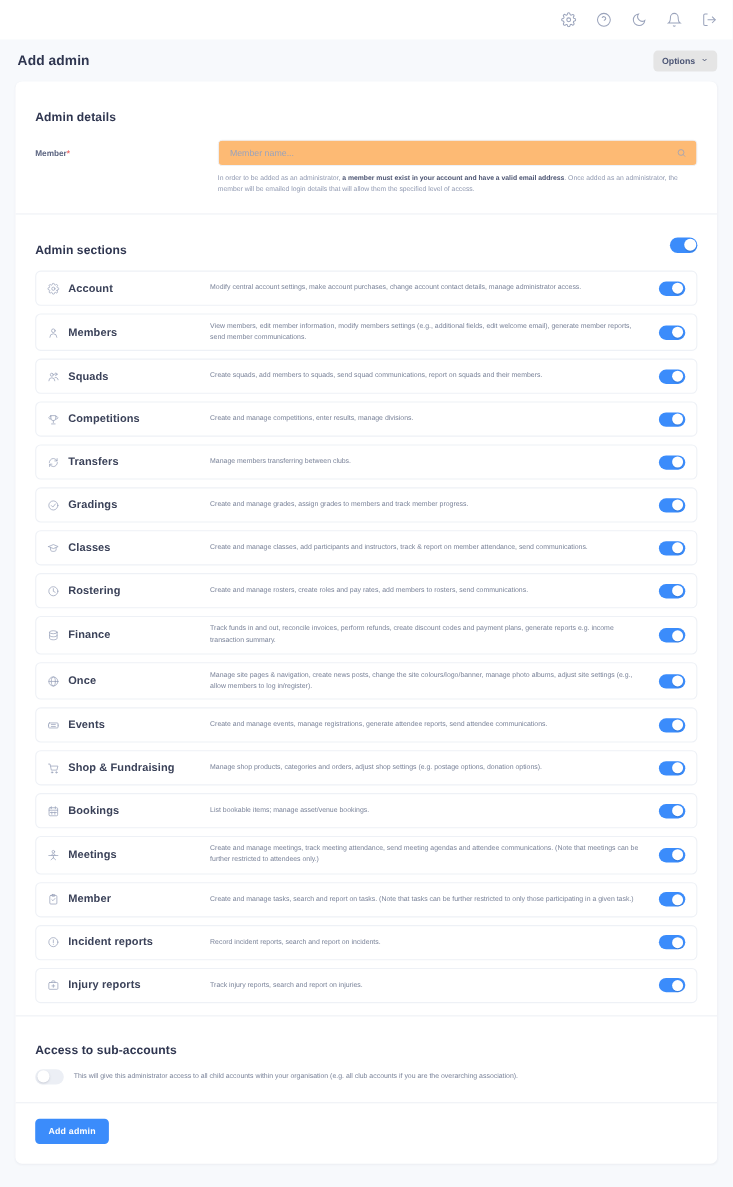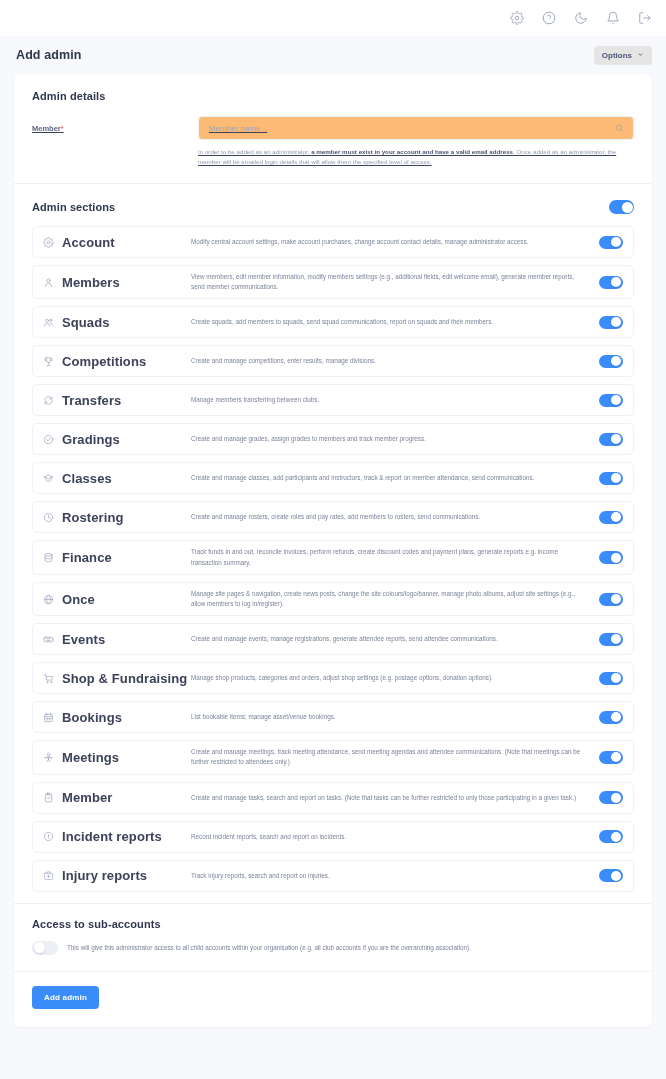--- a/index.html
+++ b/index.html
@@ -71,28 +71,28 @@
     box-shadow: 0 1px 2px rgba(30,40,70,.05);
   }
 
   .section-pad { padding: 16px 18px 0 18px; }
 
   .sec-title {
     font-size: 11px;
     font-weight: 700;
     color: #2f3650;
     letter-spacing: .1px;
+    margin-top: 11px;
   }
 
   
   .details-body {
     padding: 14px 18px 16px 18px;
     display: flex;
     align-items: flex-start;
-    text-decoration: underline;
   }
   .field-label {
     width: 166px;
     flex: 0 0 166px;
     font-size: 7.5px;
     font-weight: 700;
     color: #5b6480;
     padding-top: 8px;
   }
   .req { color: #ef6a6a; font-weight: 700; }
@@ -163,21 +163,21 @@
     gap: 8px;
   }
   .srow-ic {
     width: 11px; height: 11px;
     color: #9aa3bb;
     display: flex; align-items: center; justify-content: center;
     flex: 0 0 11px;
   }
   .srow-ic svg { display:block; }
   .srow-name {
-    font-size: 13px;
+    font-size: 10px;
     font-weight: 700;
     color: #3b4259;
     letter-spacing: .1px;
   }
   .srow-desc {
     flex: 1;
     font-size: 6.3px;
     line-height: 1.62;
     color: #7a8399;
     padding-right: 14px;

